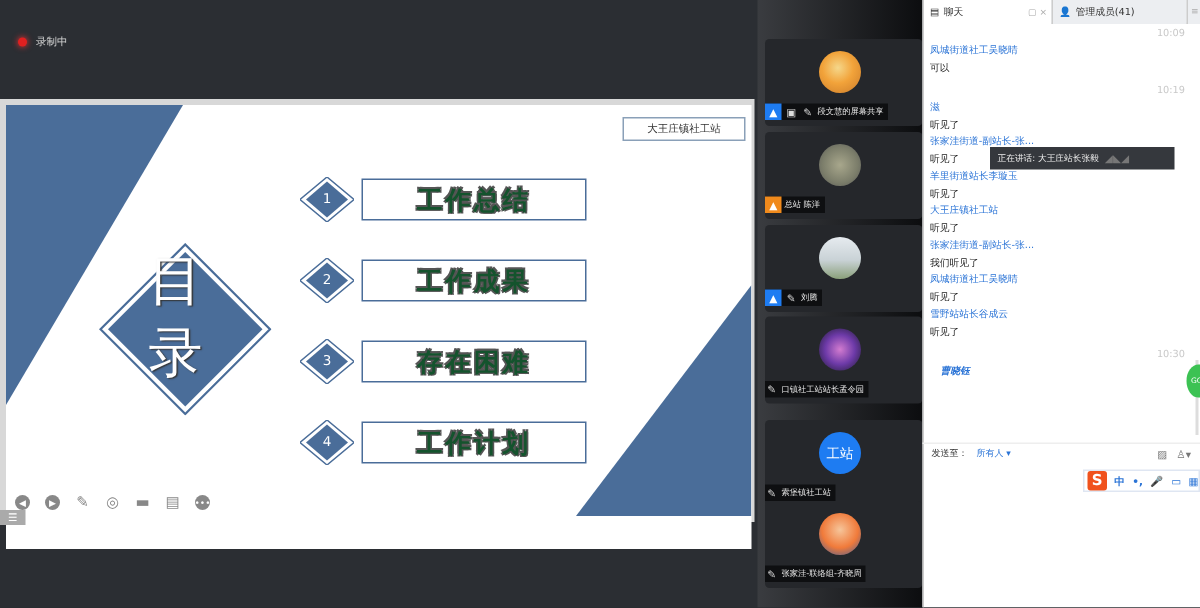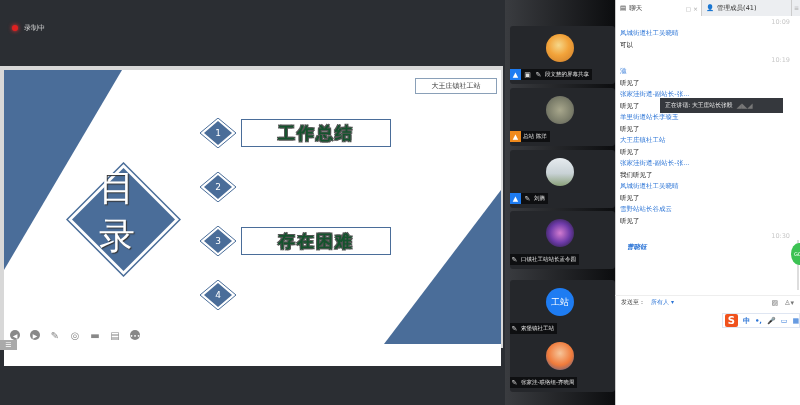--- a/index.html
+++ b/index.html
@@ -111,39 +111,41 @@
           <div class="toc-box">工作总结</div>
         </div>
         <div class="toc-item" style="top:102px">
           <div class="toc-num">
             <svg width="36" height="30" viewBox="0 0 36 30">
                 <polygon points="18,0 36,15 18,30 0,15" fill="none" stroke="#4a6d99" stroke-width="1"></polygon>
                 <polygon points="18,3 32,15 18,27 4,15" fill="#4a6d99"></polygon>
               </svg>
             <span>2</span>
           </div>
+          <div class="toc-box">工作成果</div>
         </div>
         <div class="toc-item" style="top:156px">
           <div class="toc-num">
             <svg width="36" height="30" viewBox="0 0 36 30">
                 <polygon points="18,0 36,15 18,30 0,15" fill="none" stroke="#4a6d99" stroke-width="1"></polygon>
                 <polygon points="18,3 32,15 18,27 4,15" fill="#4a6d99"></polygon>
               </svg>
             <span>3</span>
           </div>
           <div class="toc-box">存在困难</div>
         </div>
         <div class="toc-item" style="top:210px">
           <div class="toc-num">
             <svg width="36" height="30" viewBox="0 0 36 30">
                 <polygon points="18,0 36,15 18,30 0,15" fill="none" stroke="#4a6d99" stroke-width="1"></polygon>
                 <polygon points="18,3 32,15 18,27 4,15" fill="#4a6d99"></polygon>
               </svg>
             <span>4</span>
           </div>
+          <div class="toc-box">工作计划</div>
         </div>
       </div>
     </div>
 
     <div class="slide-tools">
       <span class="tool">◀</span>
       <span class="tool">▶</span>
       <span class="tool sq">✎</span>
       <span class="tool sq">◎</span>
       <span class="tool sq">▬</span>

